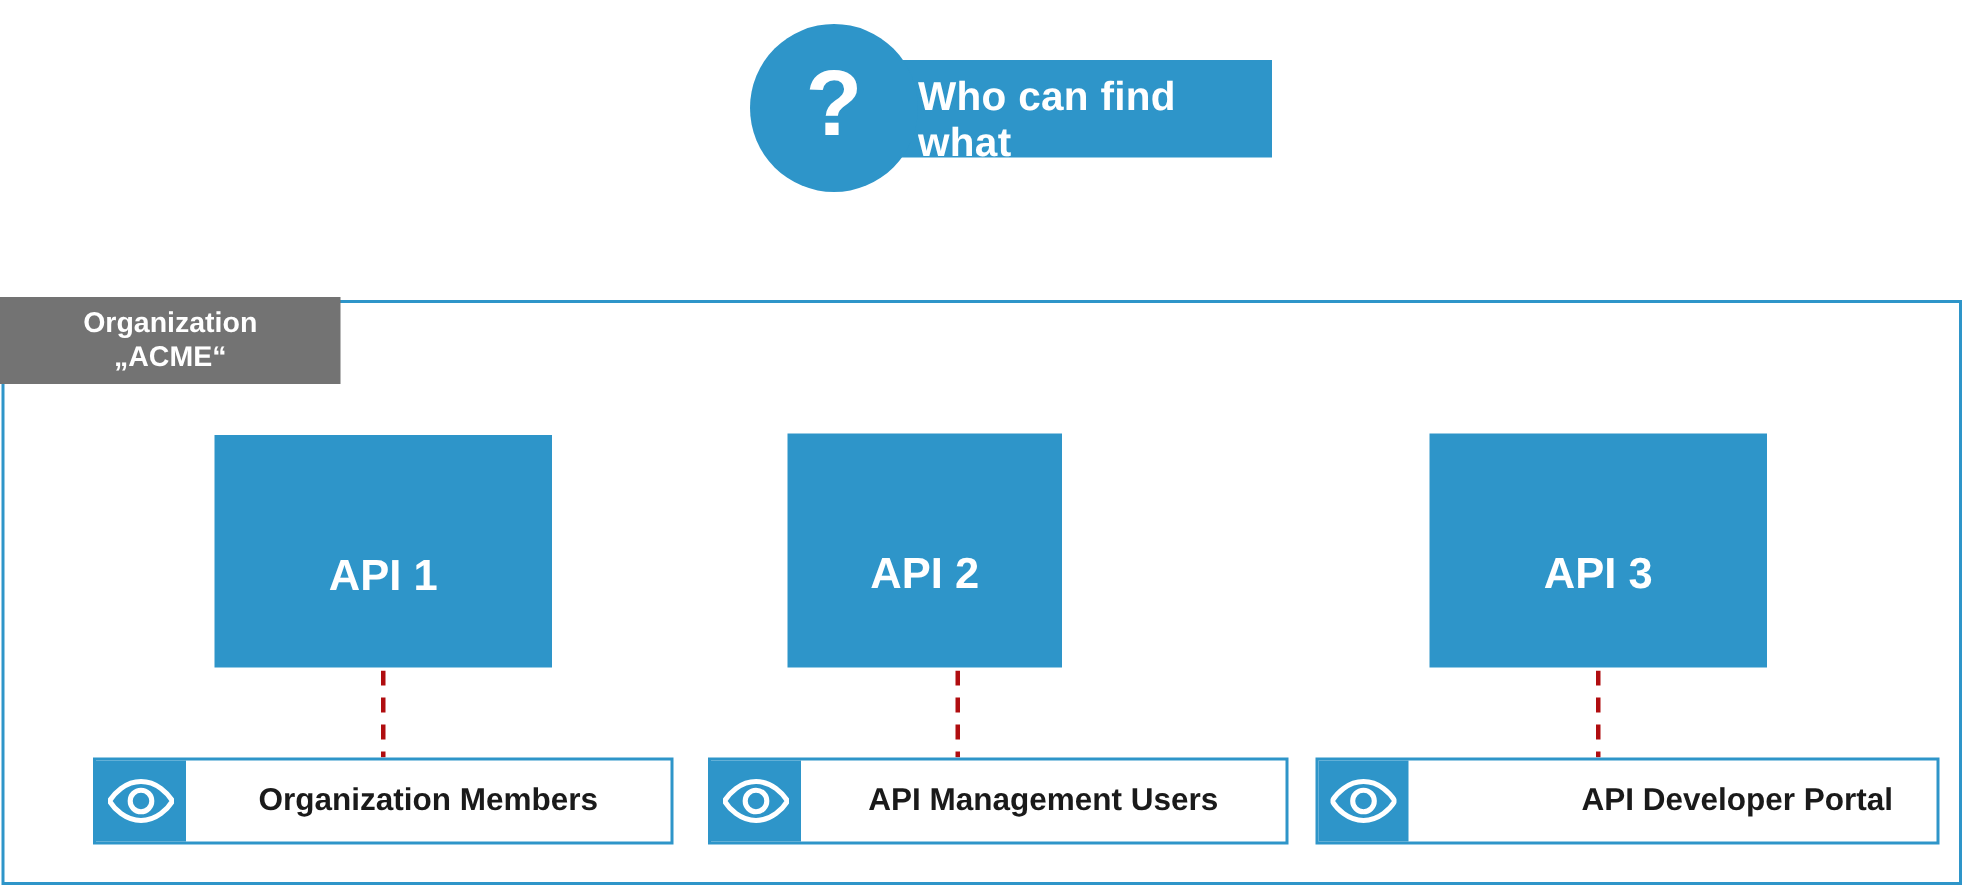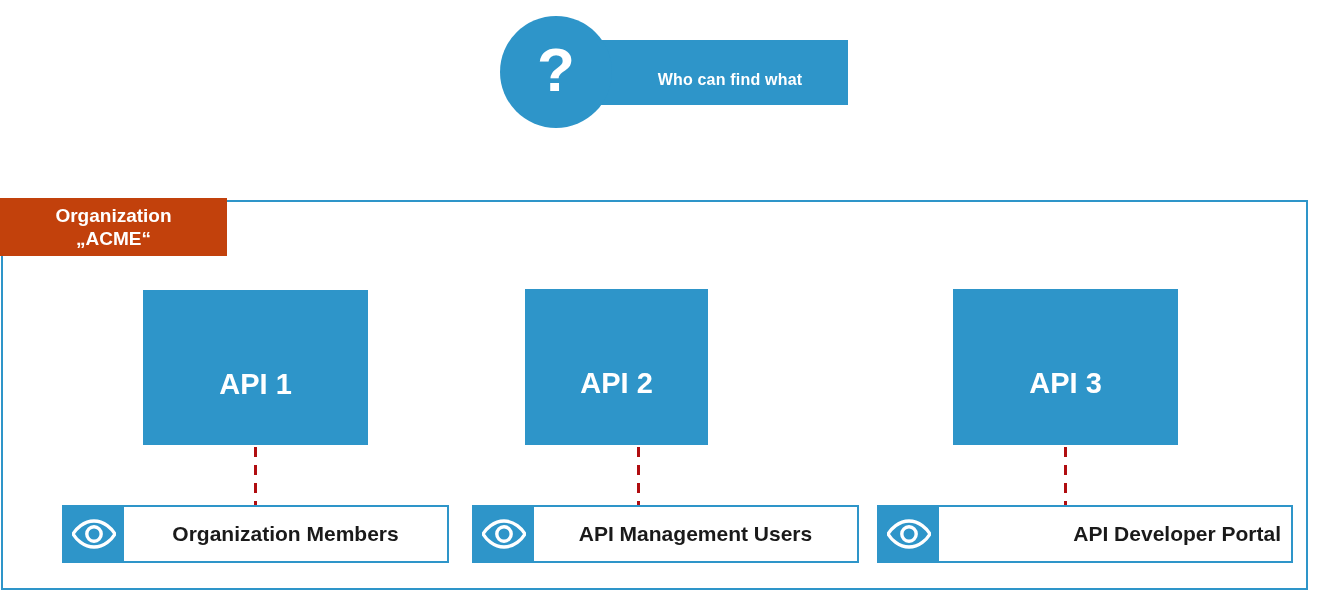--- a/index.html
+++ b/index.html
@@ -63,42 +63,42 @@
   .callout-text {
     position: absolute;
     left: 112px;
     top: 24px;
     width: 236px;
     height: 79px;
     display: flex;
     align-items: center;
     justify-content: center;
     color: #ffffff;
-    font-size: 16px;
+    font-size: 27px;
     font-weight: bold;
     letter-spacing: 0.2px;
   }
 
   
   .org-box {
     position: absolute;
     left: 1px;
     top: 200px;
     width: 1307px;
     height: 390px;
     border: 2px solid #2e95c9;
     box-sizing: border-box;
   }
   .org-tab {
     position: absolute;
     left: 0px;
     top: 198px;
     width: 227px;
     height: 58px;
-    background: #c2410c;
+    background: #737373;
     display: flex;
     flex-direction: column;
     align-items: center;
     justify-content: center;
     color: #ffffff;
     font-size: 19px;
     font-weight: bold;
     line-height: 1.22;
   }
 
@@ -166,21 +166,21 @@
     flex: 1 1 auto;
     display: flex;
     align-items: center;
     justify-content: center;
     color: #1a1a1a;
     font-size: 21px;
     font-weight: bold;
     padding: 0 8px;
     box-sizing: border-box;
   }
-  #aud-box-2 .aud-text { justify-content: flex-end; padding-right: 10px; }
+  #aud-box-2 .aud-text { justify-content: flex-end; padding-right: 29px; }
 </style>
 </head>
 <body>
 
 <div id="stage">
 
   <div class="callout">
     <div class="callout-bar"></div>
     <div class="callout-circle"></div>
     <div class="callout-qmark">?</div>

